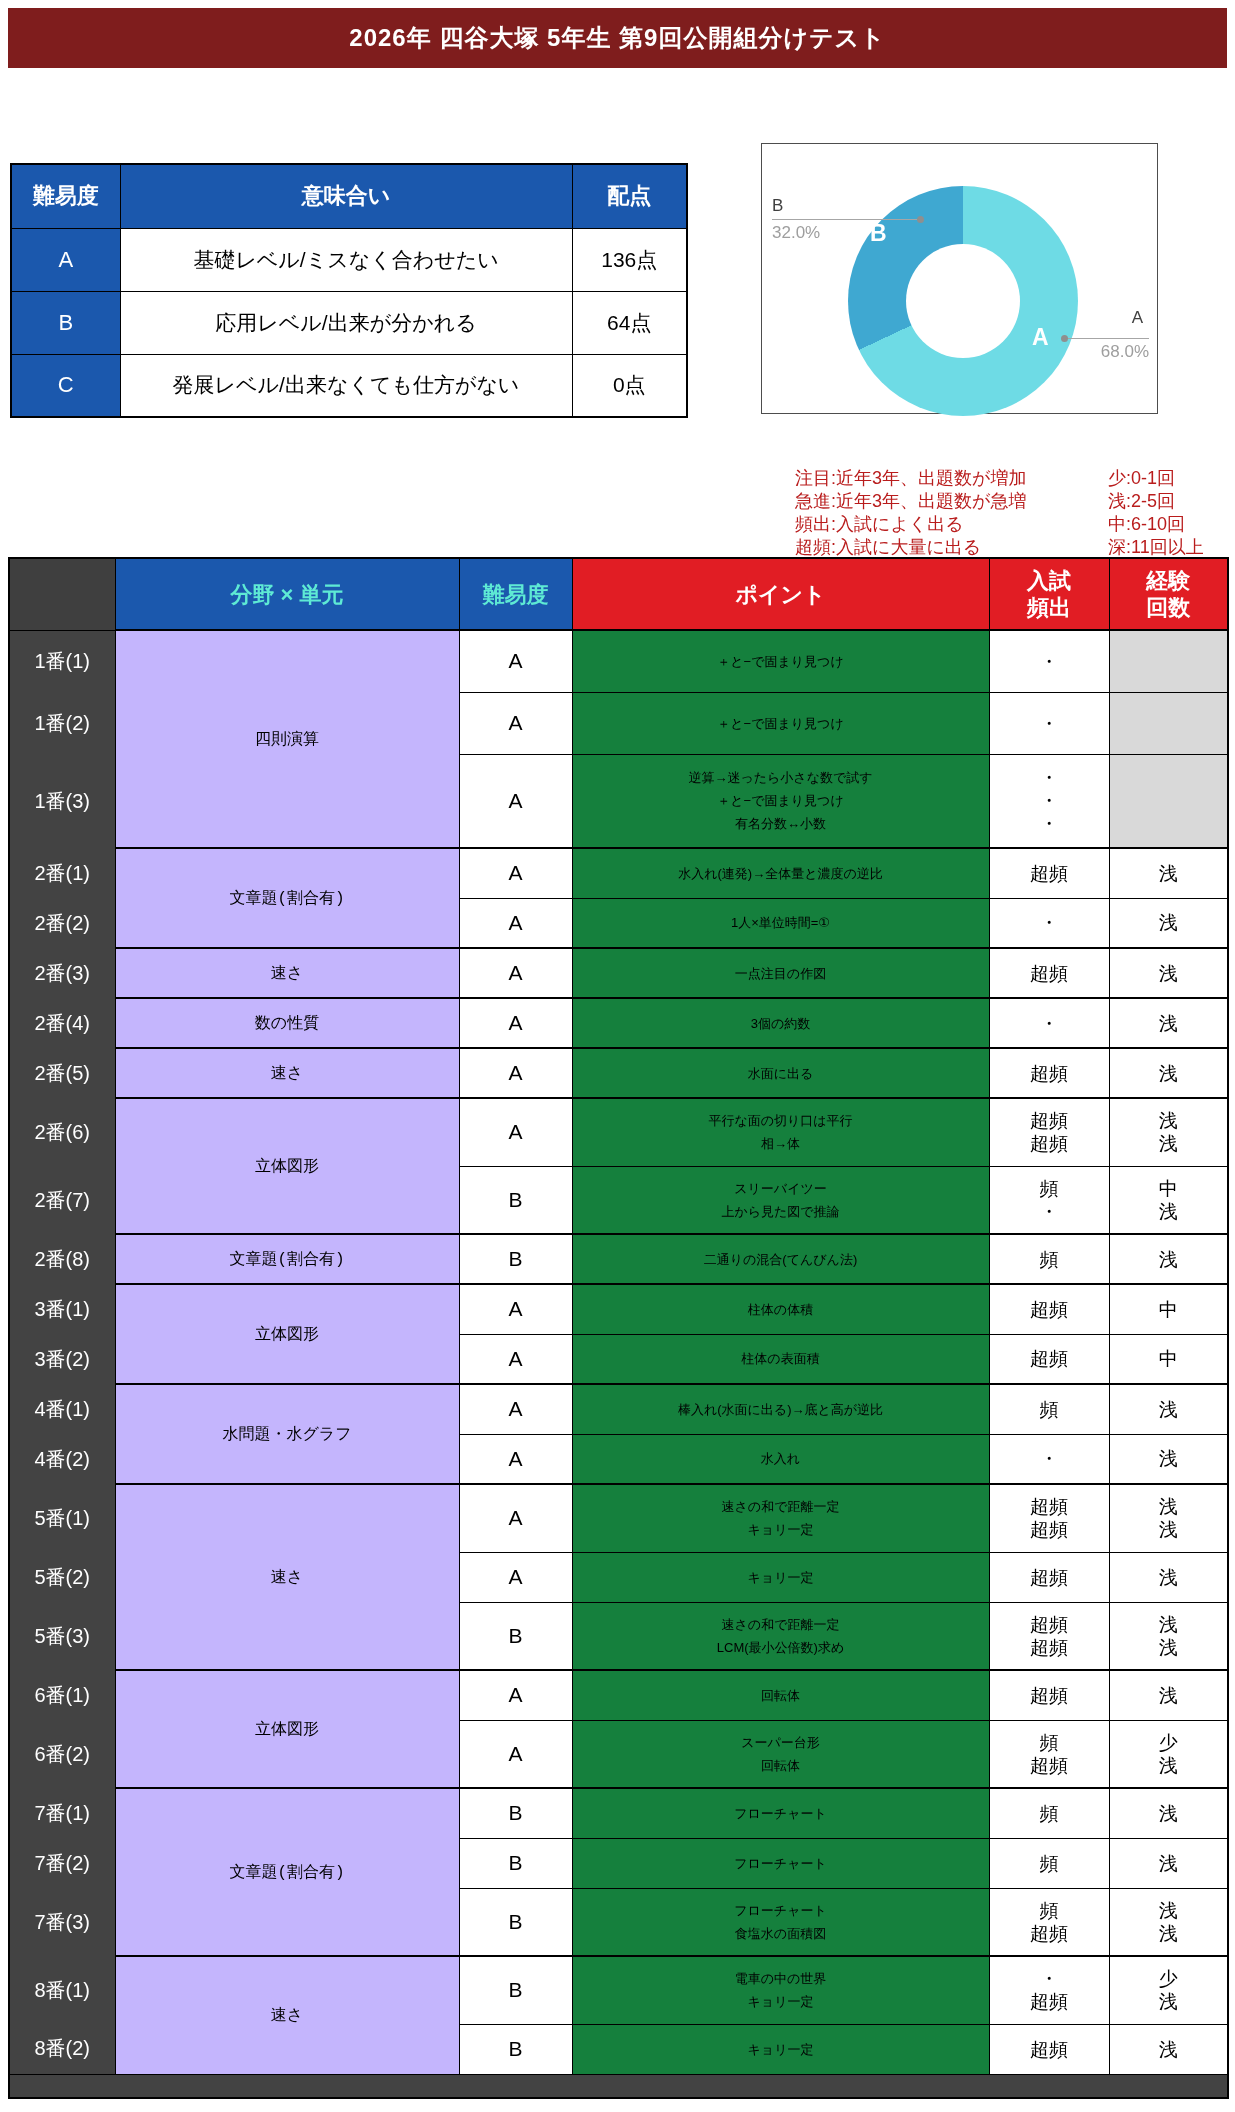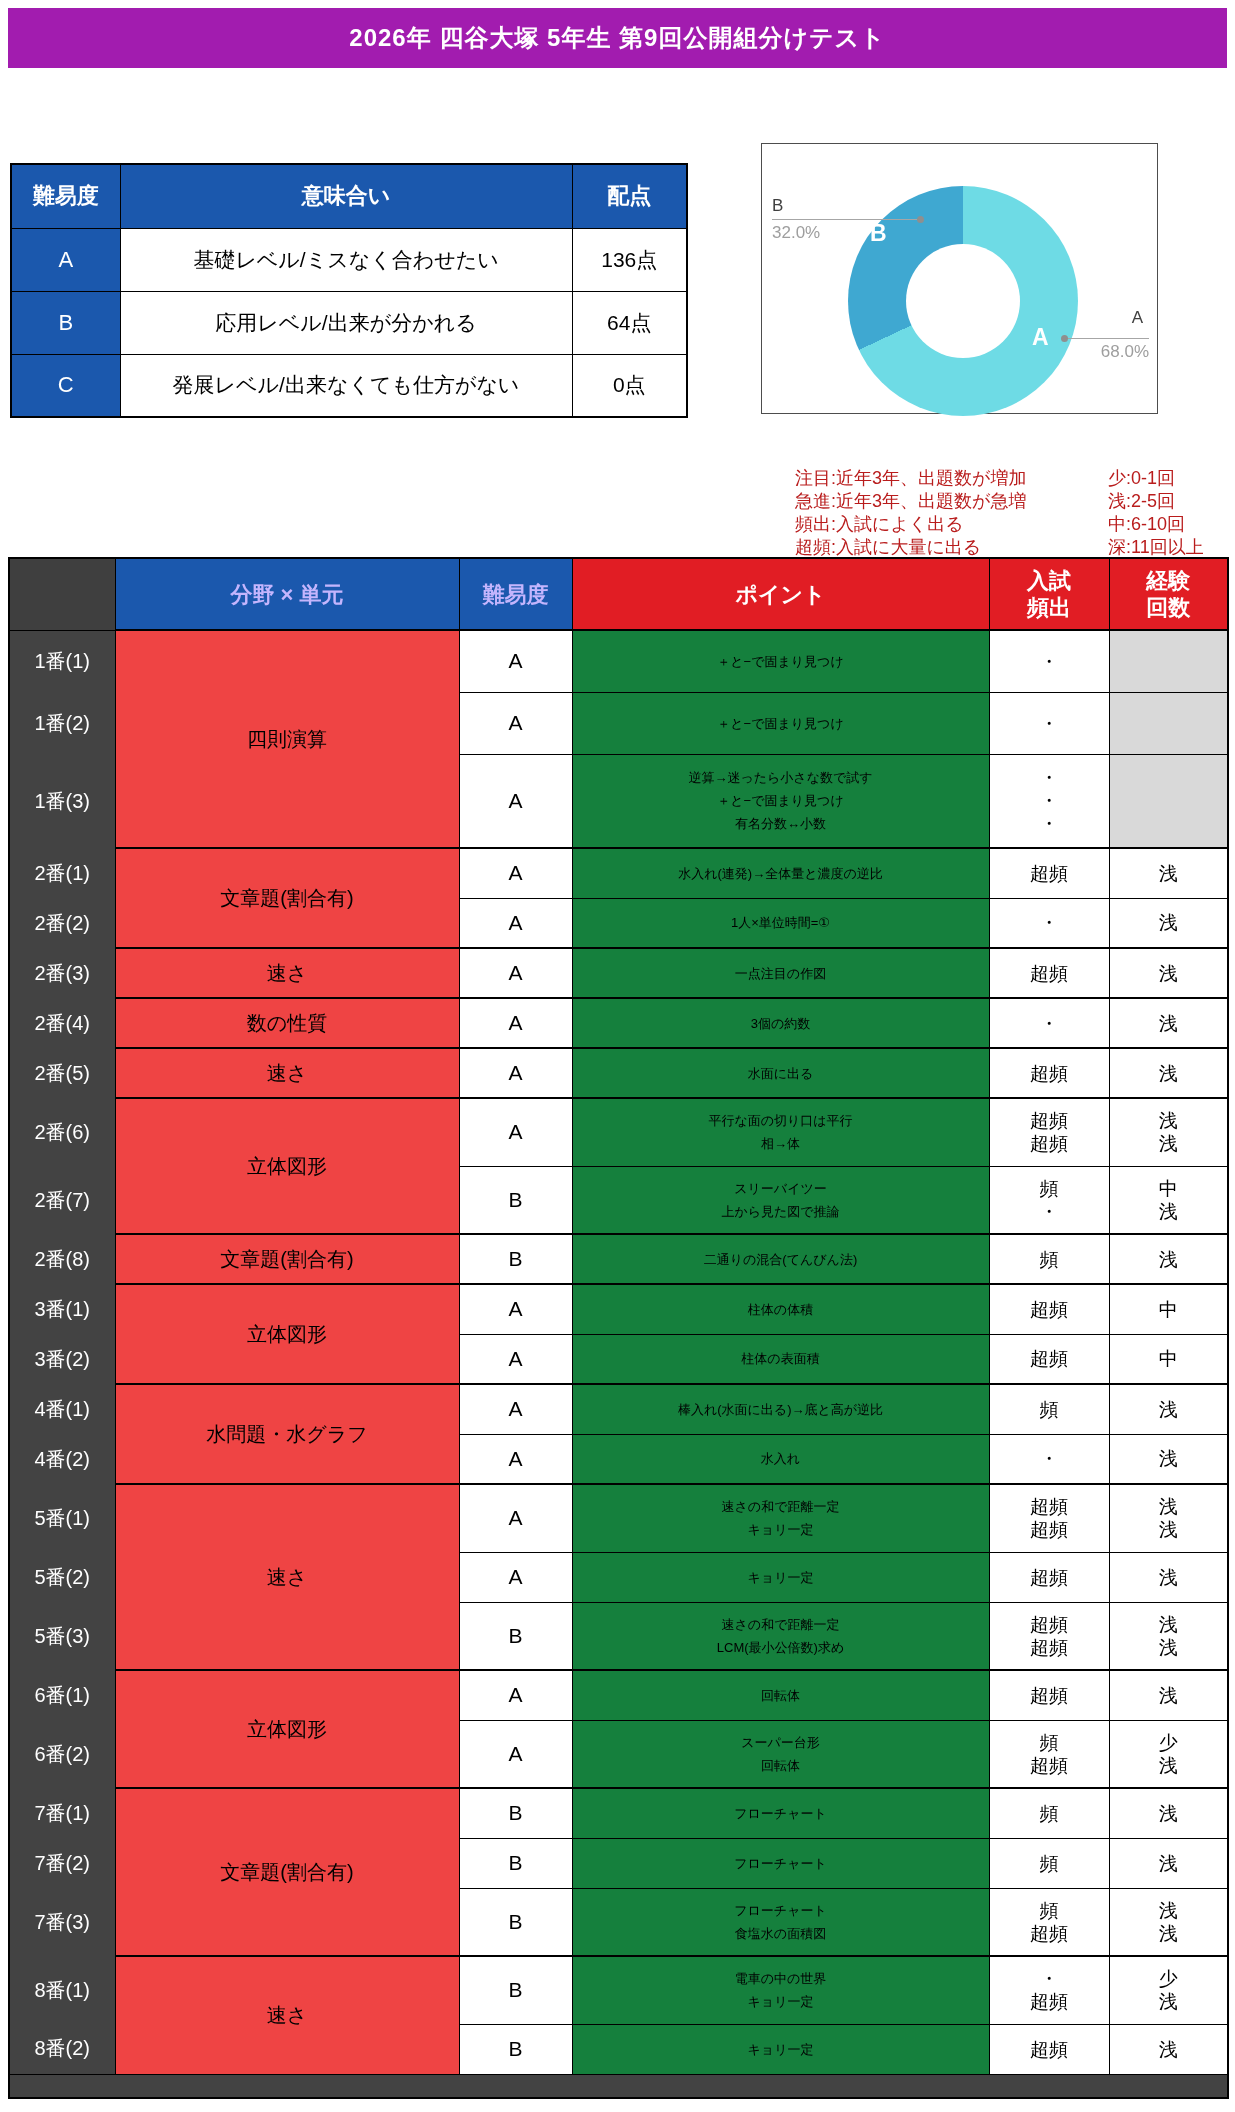--- a/index.html
+++ b/index.html
@@ -6,21 +6,21 @@
   html,body { background:#ffffff; }
   body {
     width: 1235px; height: 2112px; position: relative;
     font-family: "Liberation Sans", "DejaVu Sans", sans-serif;
     color:#000;
   }
 
   
   .title-bar {
     position:absolute; left:8px; top:8px; width:1219px; height:60px;
-    background:#a21caf; color:#fff;
+    background:#7f1d1d; color:#fff;
     display:flex; align-items:center; justify-content:center;
     font-size:24px; font-weight:bold; letter-spacing:1px;
   }
 
   
   .diff-table {
     position:absolute; left:10px; top:163px;
     border-collapse:collapse; table-layout:fixed;
     border:2px solid #000;
   }
@@ -82,28 +82,28 @@
   .main-table col.c-diff  { width:113px; }
   .main-table col.c-point { width:417px; }
   .main-table col.c-freq  { width:120px; }
   .main-table col.c-exp   { width:119px; }
 
   .main-table th, .main-table td {
     border:1px solid #000; text-align:center; vertical-align:middle;
   }
   .main-table thead th { height:72px; font-size:22px; font-weight:bold; line-height:27px; }
   .th-corner { background:#3f3f3f; border-top:none; border-left:none; }
-  .th-blue   { background:#1b58ad; color:#c4b5fd; }
+  .th-blue   { background:#1b58ad; color:#5eead4; }
   .th-red    { background:#e11d24; color:#fff; }
 
   .label-cell {
     background:#434343; color:#fff; font-size:20px;
     border-top:none !important; border-bottom:none !important; border-left:none;
   }
-  .field-cell { background:#ef4444; font-size:20px; }
+  .field-cell { background:#c4b5fd; font-size:16px;font-family:Liberation Mono, monospace; }
   .diff-cell  { background:#fff; font-size:21px; }
   .point-cell { background:#15803d; font-size:13px; line-height:23px; }
   .freq-cell  { background:#fff; font-size:19px; line-height:23px; }
   .exp-cell   { background:#fff; font-size:19px; line-height:23px; }
   .exp-shaded { background:#d9d9d9; }
   tr.group-start > td { border-top:2px solid #000; }
   .footer-cell { background:#434343; height:24px; border-top:2px solid #000; }
 </style>
 </head>
 <body>

